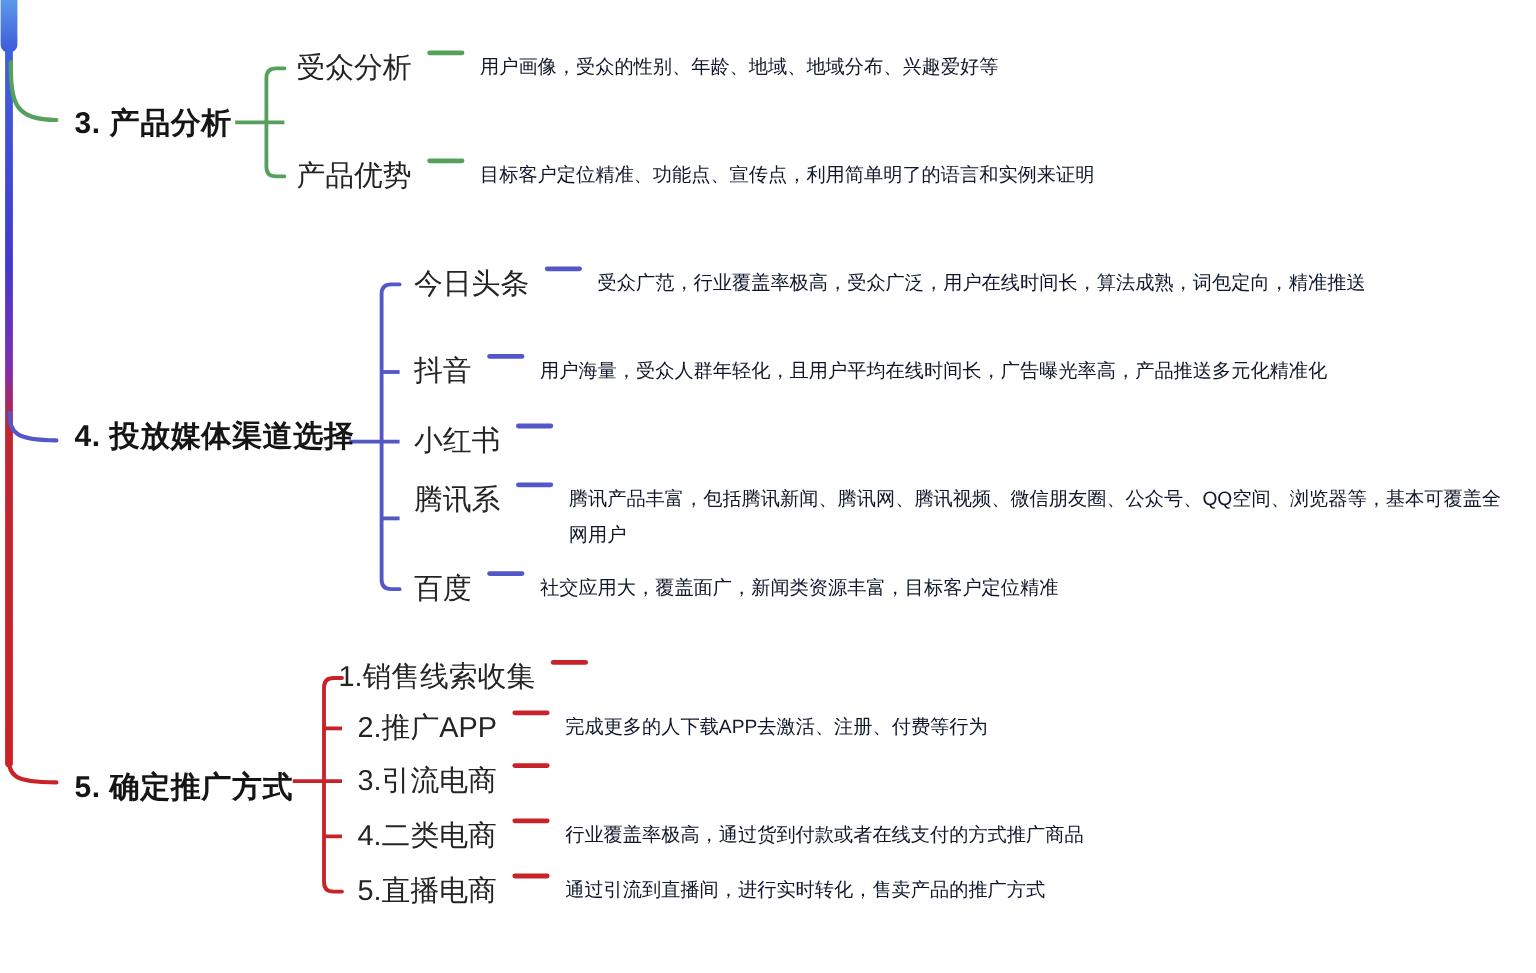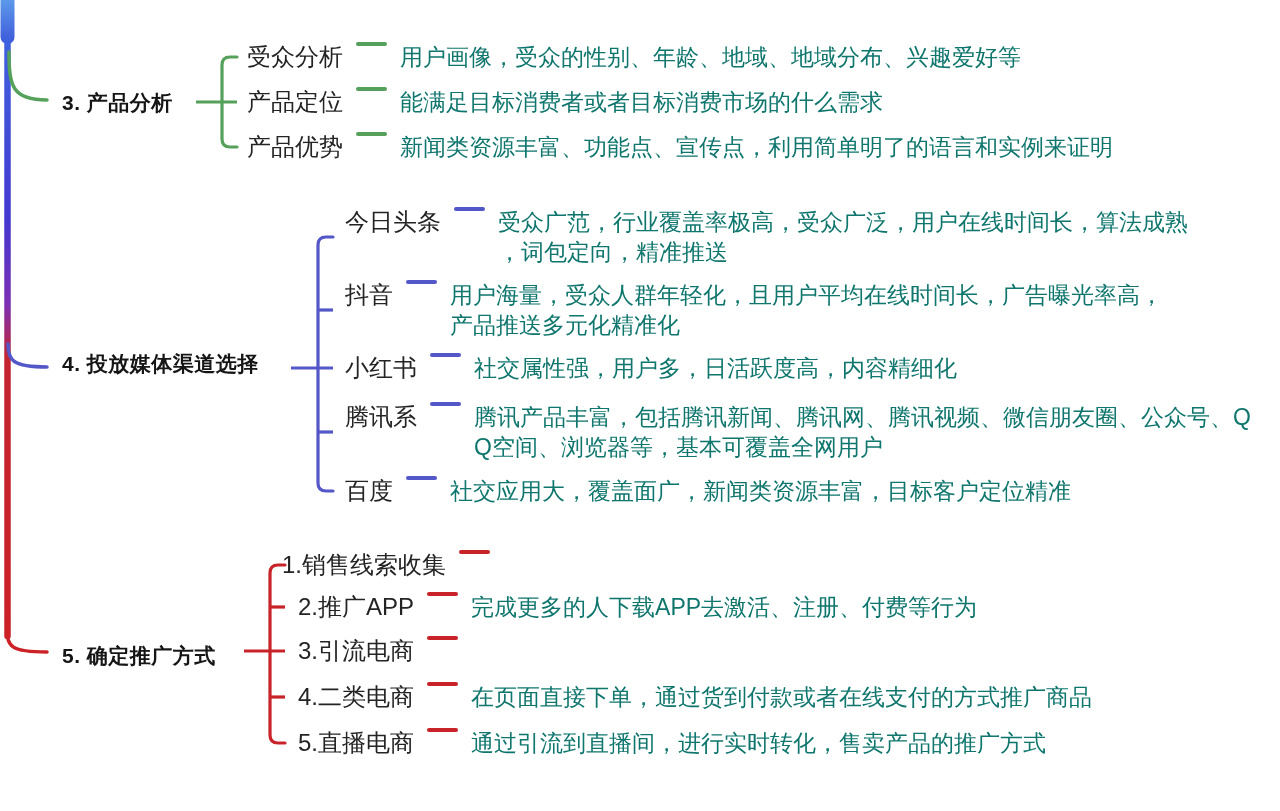--- a/index.html
+++ b/index.html
@@ -5,38 +5,38 @@
   html,body{margin:0;padding:0;}
   body{
     width:1280px;height:811px;overflow:hidden;background:#ffffff;
     font-family:"Liberation Sans", sans-serif;color:#262626;
   }
   .canvas{position:relative;width:1280px;height:811px;background:#ffffff;}
   svg.wires{position:absolute;left:0;top:0;width:1280px;height:811px;pointer-events:none;}
 
   .node-label{
     position:absolute;transform:translateY(-50%);
-    font-size:21px;font-weight:700;color:#151515;
+    font-size:25px;font-weight:700;color:#151515;
     white-space:nowrap;line-height:30px;letter-spacing:.5px;
   }
   .row{
     position:absolute;transform:translateY(-50%);
     display:flex;align-items:flex-start;gap:13px;
   }
   .child-label{
     font-size:24px;line-height:30px;color:#242424;white-space:nowrap;flex-shrink:0;
   }
   .dash{
     width:31px;height:3.5px;border-radius:2px;flex-shrink:0;
   }
   .dash.g{background:#55a05a;}
   .dash.b{background:#5457c8;}
   .dash.r{background:#c9232a;}
   .desc{
-    font-size:23px;line-height:30px;color:#0f766e;white-space:nowrap;
+    font-size:16px;line-height:30px;color:#0f172a;white-space:nowrap;
   }
   .desc.wrap{white-space:normal;word-break:break-all;line-break:anywhere;}
   .w697{width:697px;}
   .w722{width:722px;}
   .w792{width:792px;}
 </style>
 </head>
 <body>
 
 <div class="canvas">
@@ -77,47 +77,41 @@
     <path d="M270,697 H285" stroke-width="3.2" fill="none" stroke="#c9232a"></path>
   </svg>
 
   <div class="node-label" style="left:62px;top:103px">3. 产品分析</div>
 
   <div class="row" style="left:247px;top:57px">
     <span class="child-label">受众分析</span>
     <span class="dash g"></span>
     <span class="desc">用户画像，受众的性别、年龄、地域、地域分布、兴趣爱好等</span>
   </div>
-  <div class="row" style="left:247px;top:102px">
-    <span class="child-label">产品定位</span>
-    <span class="dash g"></span>
-    <span class="desc">能满足目标消费者或者目标消费市场的什么需求</span>
-  </div>
   <div class="row" style="left:247px;top:147px">
     <span class="child-label">产品优势</span>
     <span class="dash g"></span>
-    <span class="desc">新闻类资源丰富、功能点、宣传点，利用简单明了的语言和实例来证明</span>
+    <span class="desc">目标客户定位精准、功能点、宣传点，利用简单明了的语言和实例来证明</span>
   </div>
 
   <div class="node-label" style="left:62px;top:364px">4. 投放媒体渠道选择</div>
 
   <div class="row" style="left:345px;top:310px">
     <span class="child-label">抖音</span>
     <span class="dash b"></span>
     <span class="desc wrap w722">用户海量，受众人群年轻化，且用户平均在线时间长，广告曝光率高，产品推送多元化精准化</span>
   </div>
   <div class="row" style="left:345px;top:237px">
     <span class="child-label">今日头条</span>
     <span class="dash b"></span>
     <span class="desc wrap w697">受众广范，行业覆盖率极高，受众广泛，用户在线时间长，算法成熟，词包定向，精准推送</span>
   </div>
   <div class="row" style="left:345px;top:368px">
     <span class="child-label">小红书</span>
     <span class="dash b"></span>
-    <span class="desc">社交属性强，用户多，日活跃度高，内容精细化</span>
   </div>
   <div class="row" style="left:345px;top:432px">
     <span class="child-label">腾讯系</span>
     <span class="dash b"></span>
     <span class="desc wrap w792">腾讯产品丰富，包括腾讯新闻、腾讯网、腾讯视频、微信朋友圈、公众号、QQ空间、浏览器等，基本可覆盖全网用户</span>
   </div>
   <div class="row" style="left:345px;top:491px">
     <span class="child-label">百度</span>
     <span class="dash b"></span>
     <span class="desc">社交应用大，覆盖面广，新闻类资源丰富，目标客户定位精准</span>
@@ -134,21 +128,21 @@
     <span class="dash r"></span>
     <span class="desc">完成更多的人下载APP去激活、注册、付费等行为</span>
   </div>
   <div class="row" style="left:298px;top:651px">
     <span class="child-label">3.引流电商</span>
     <span class="dash r"></span>
   </div>
   <div class="row" style="left:298px;top:697px">
     <span class="child-label">4.二类电商</span>
     <span class="dash r"></span>
-    <span class="desc">在页面直接下单，通过货到付款或者在线支付的方式推广商品</span>
+    <span class="desc">行业覆盖率极高，通过货到付款或者在线支付的方式推广商品</span>
   </div>
   <div class="row" style="left:298px;top:743px">
     <span class="child-label">5.直播电商</span>
     <span class="dash r"></span>
     <span class="desc">通过引流到直播间，进行实时转化，售卖产品的推广方式</span>
   </div>
 
 </div>
 
 </body></html>

